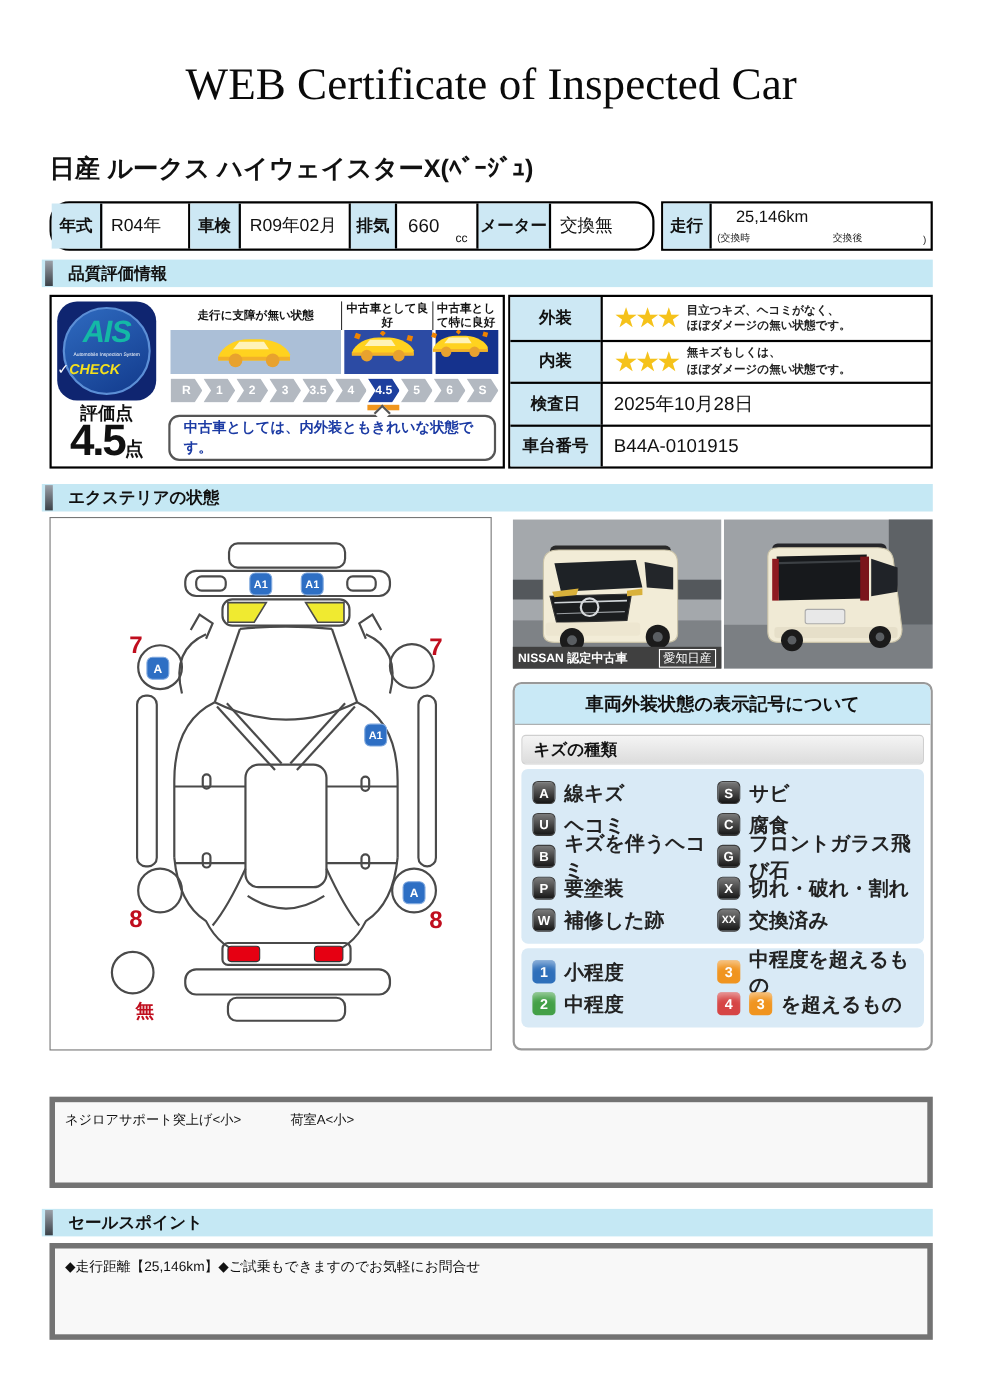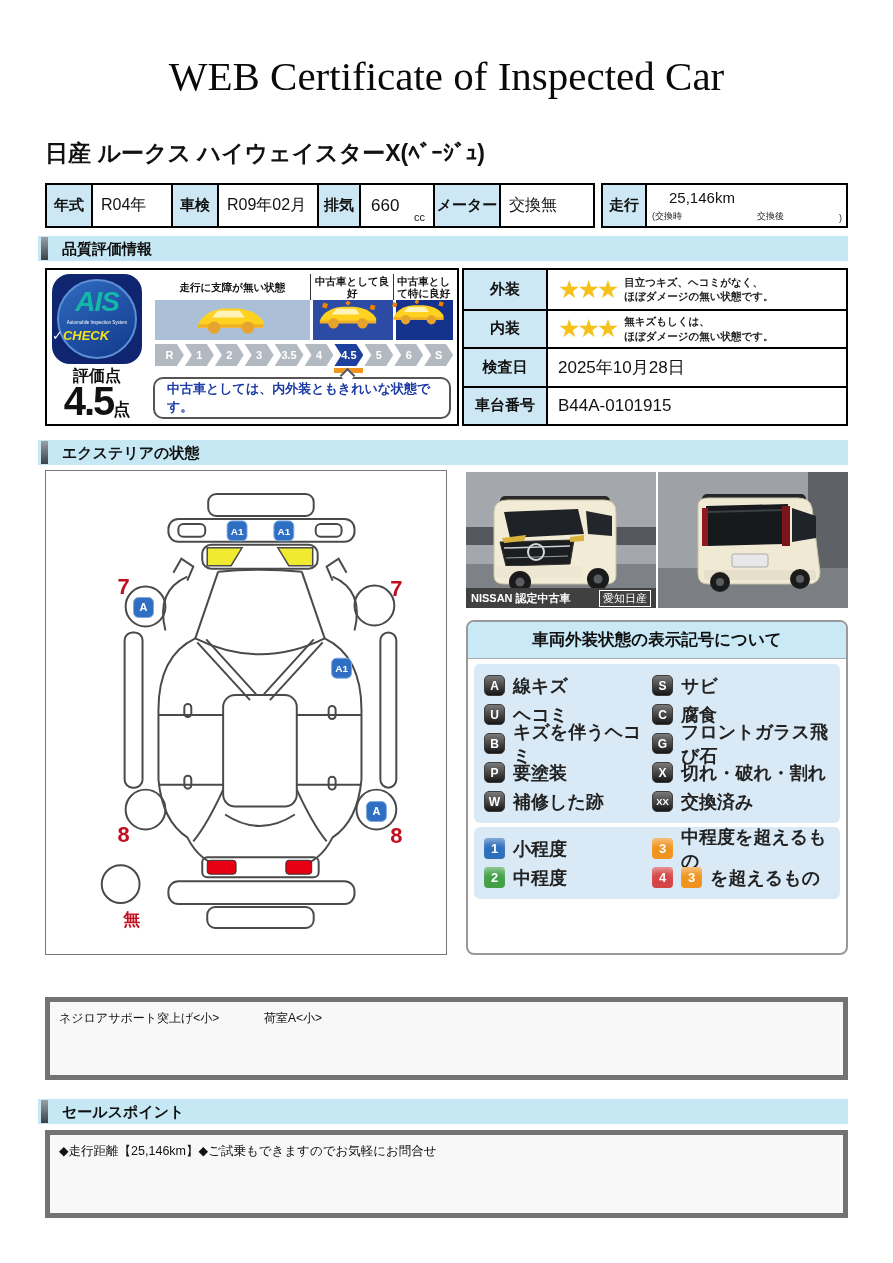--- a/index.html
+++ b/index.html
@@ -8,21 +8,21 @@
           font-family:"Liberation Sans","DejaVu Sans",sans-serif; color:#111; overflow:hidden; }
 
   
   .title { position:absolute; top:52px; left:0; width:100%; text-align:center;
            font-family:"Liberation Serif","DejaVu Serif",serif; font-size:41px; color:#0a0a0a; }
   .vehicle-name { position:absolute; top:138px; left:45px; font-size:23px; font-weight:bold; }
 
   
   .spec { position:absolute; top:183px; left:45px; width:803px; height:45px; display:flex; }
   .spec .grp { display:flex; border:2px solid #000; height:45px; background:#fff; }
-  .spec .grp1 { width:550px; margin-right:6px; }
+  .spec .grp1 { width:550px; margin-right:6px;border-radius:18px; }
   .spec .grp2 { width:247px; }
   .cell { border-right:2px solid #000; display:flex; align-items:center; height:100%; }
   .cell:last-child { border-right:none; }
   .lbl { background:#CDE8F4; font-weight:bold; font-size:15px; justify-content:center; }
   .val { font-size:16px; padding-left:8px; }
   .w-year-l{width:46px}.w-year{width:80px}.w-insp-l{width:46px}.w-insp{width:100px}
   .w-disp-l{width:42px}.w-disp{width:74px}.w-met-l{width:66px}.w-met{width:92px}
   .w-mil-l{width:44px}.w-mil{width:199px}
   .disp-val { position:relative; font-size:17px; padding-left:10px; }
   .disp-unit { position:absolute; right:8px; bottom:3px; font-size:11px; }
@@ -405,20 +405,21 @@
       <circle cx="62" cy="110" r="10" fill="#1B1B1B"></circle>
         <circle cx="62" cy="110" r="4" fill="#5A5E62"></circle>
       <circle cx="142" cy="107" r="10" fill="#1B1B1B"></circle>
         <circle cx="142" cy="107" r="4" fill="#5A5E62"></circle>
     </svg>
   </div>
 
   <div class="legend">
     <div class="legend-header">車両外装状態の表示記号について</div>
     <div class="legend-body">
+      <div class="sub-bar">キズの種類</div>
       <div class="lpanel">
         <div class="litem">
             <span class="kbadge">A</span>
             <span class="klabel">線キズ</span>
           </div>
         <div class="litem">
             <span class="kbadge">S</span>
             <span class="klabel">サビ</span>
           </div>
         <div class="litem">

